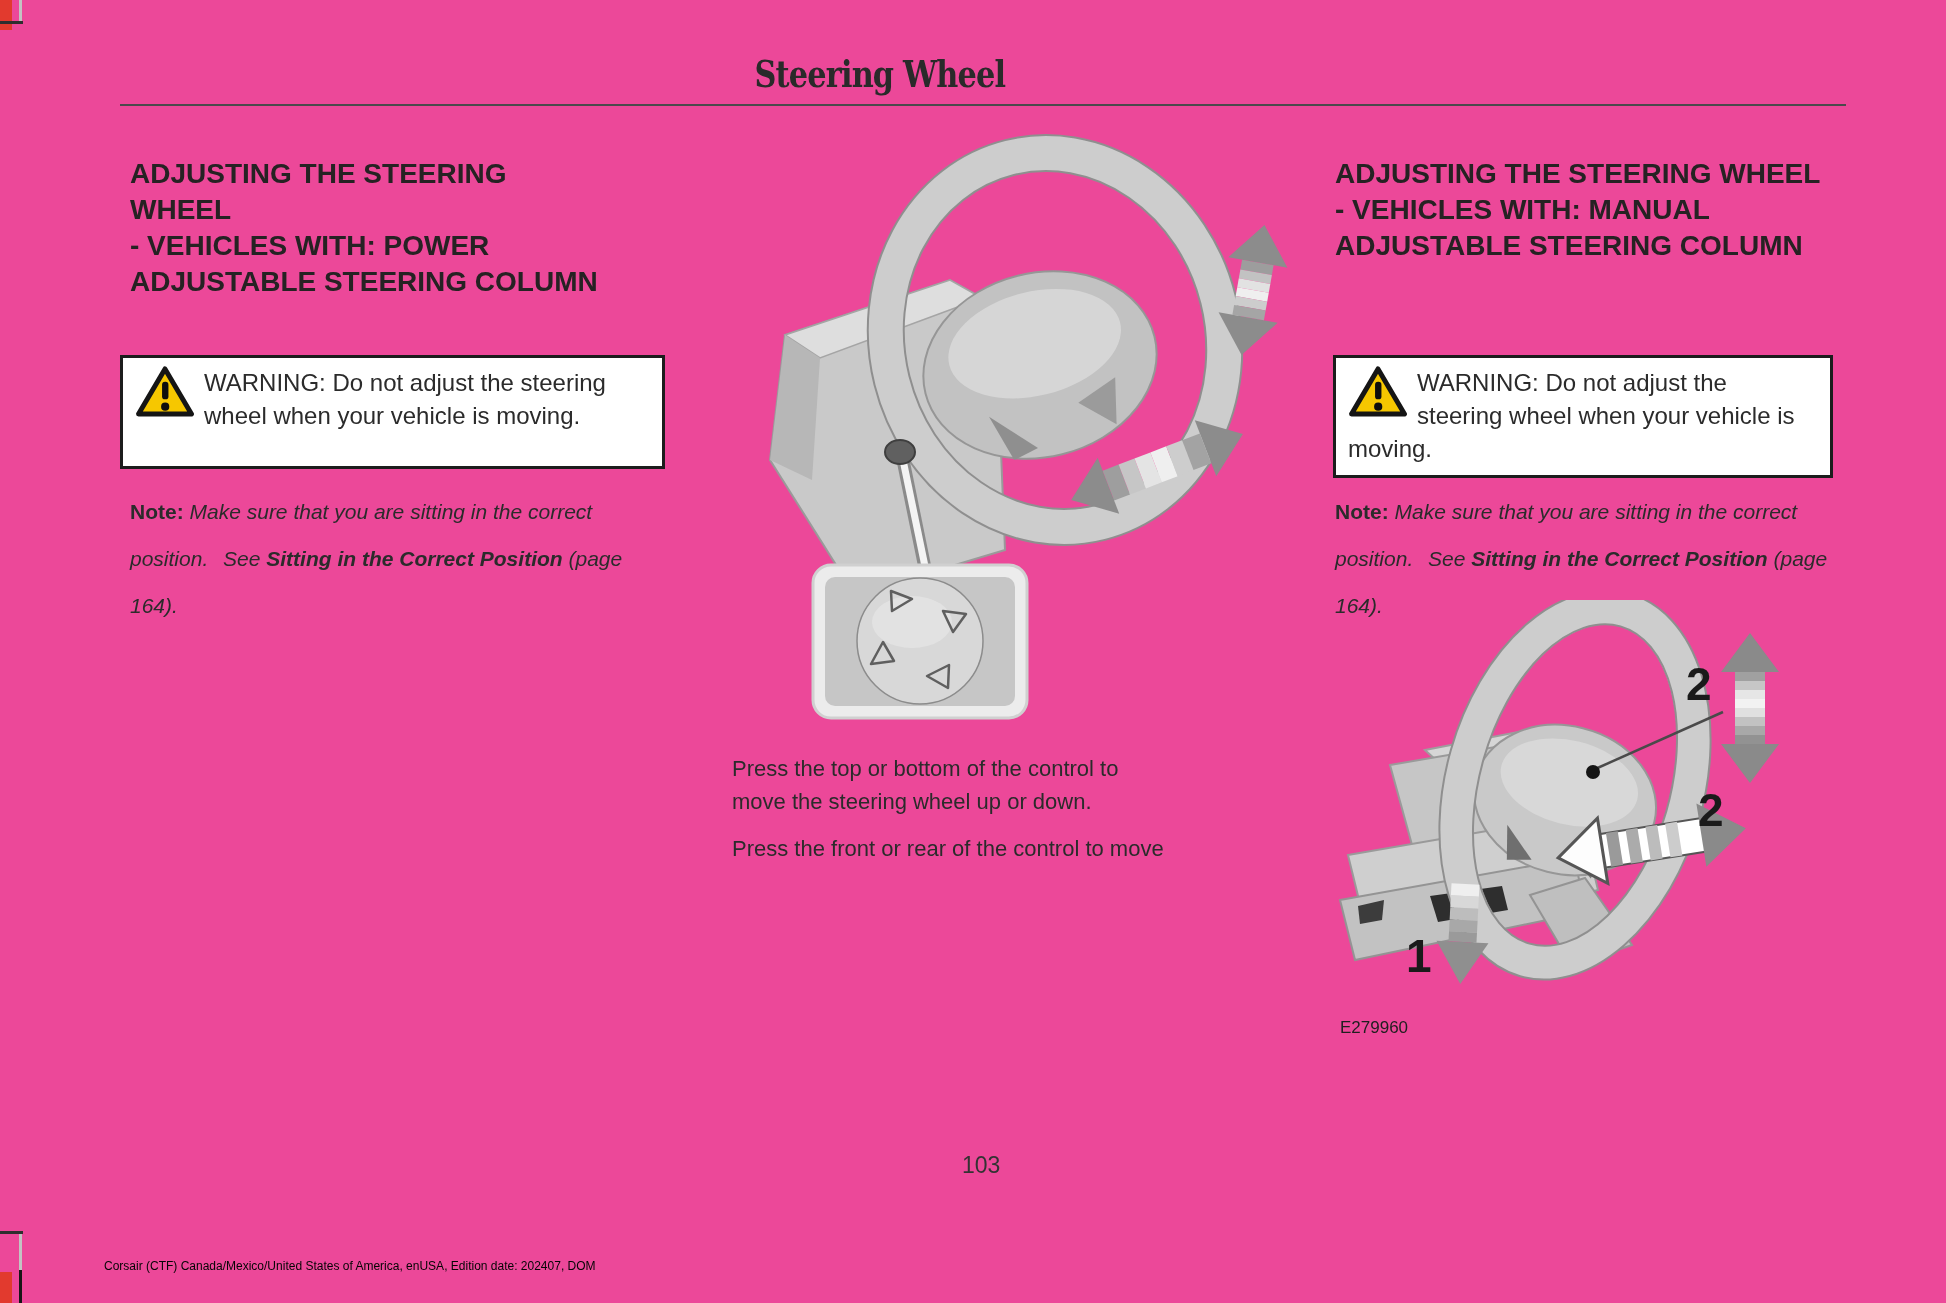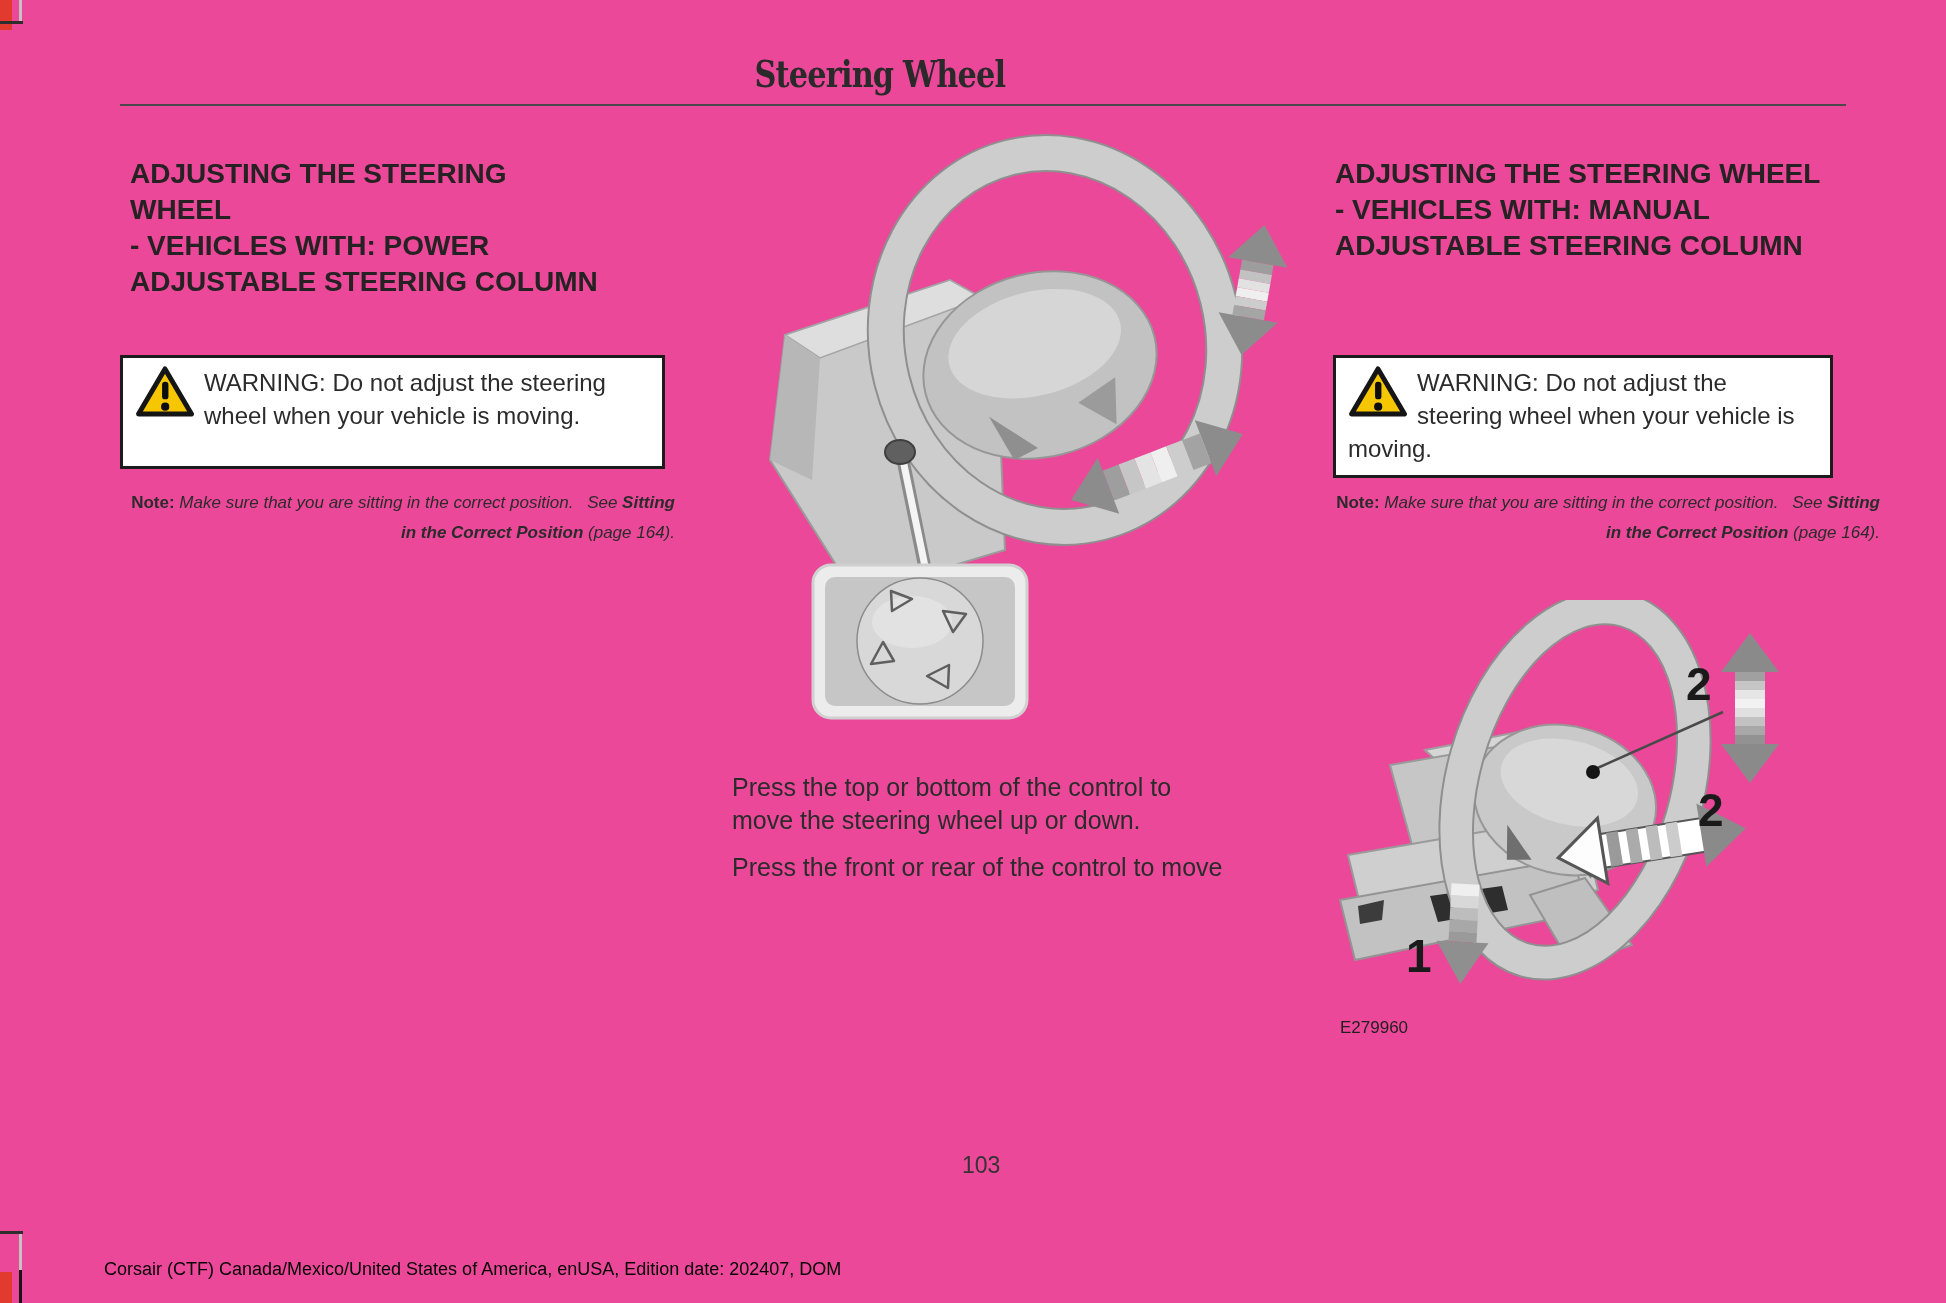--- a/index.html
+++ b/index.html
@@ -20,37 +20,37 @@
 
   
   .warnbox{border:3px solid #1c1c1c;background:#fff;padding:8px 12px 10px 12px;box-sizing:border-box;}
   #warnbox-left{left:120px;top:355px;width:545px;min-height:114px;}
   #warnbox-right{left:1333px;top:355px;width:500px;min-height:114px;}
   .warnbox .wicon{float:left;width:60px;height:52px;margin:0 9px 0 0;}
   .warnbox .wtext{font-size:24px;line-height:33px;color:#2b2b2b;}
   .warnbox .wlabel{font-weight:normal;}
 
   
-  .note{font-size:17px;line-height:30px;color:#2b2b2b;text-align:right;}
+  .note{font-size:21px;line-height:47px;color:#2b2b2b;}
   .note .nlabel{font-weight:bold;font-style:normal;}
   .note .ni{font-style:italic;}
   .note .nbi{font-style:italic;font-weight:bold;}
   .note .see-gap{margin-left:9px;}
   #note-left{left:130px;top:488px;width:545px;}
   #note-right{left:1335px;top:488px;width:545px;}
 
   
-  .body-par{font-size:25px;line-height:33px;color:#2b2b2b;margin-top:19px;}
+  .body-par{font-size:22px;line-height:33px;color:#2b2b2b;}
   #center-par1{left:732px;top:752px;width:580px;}
   #center-par2{left:732px;top:832px;width:580px;}
 
   
   #fig-caption{left:1340px;top:1018px;font-size:17px;color:#1f1f1f;text-align:right;}
   #page-number{left:962px;top:1152px;width:86px;text-align:left;font-size:23px;color:#333;}
-  #footer-text{left:104px;top:1259px;font-size:18px;color:#050505;}
+  #footer-text{left:104px;top:1259px;font-size:12px;color:#050505;}
   #corner-top-v{left:19px;top:0;width:3px;height:21px;background:#c3c3c3;}
   #corner-top-h{left:0;top:21px;width:23px;height:3px;background:#2e2e2e;}
   #corner-bot-h{left:0;top:1231px;width:23px;height:3px;background:#2e2e2e;}
   #corner-bot-v{left:19px;top:1234px;width:3px;height:69px;
       background:linear-gradient(#c3c3c3 0 52%,#161616 52%);}
   .redbar{left:0;width:12px;}
   #redbar-top{top:0;height:30px;}
   #redbar-bottom{top:1272px;height:31px;}
 </style>
 </head>

